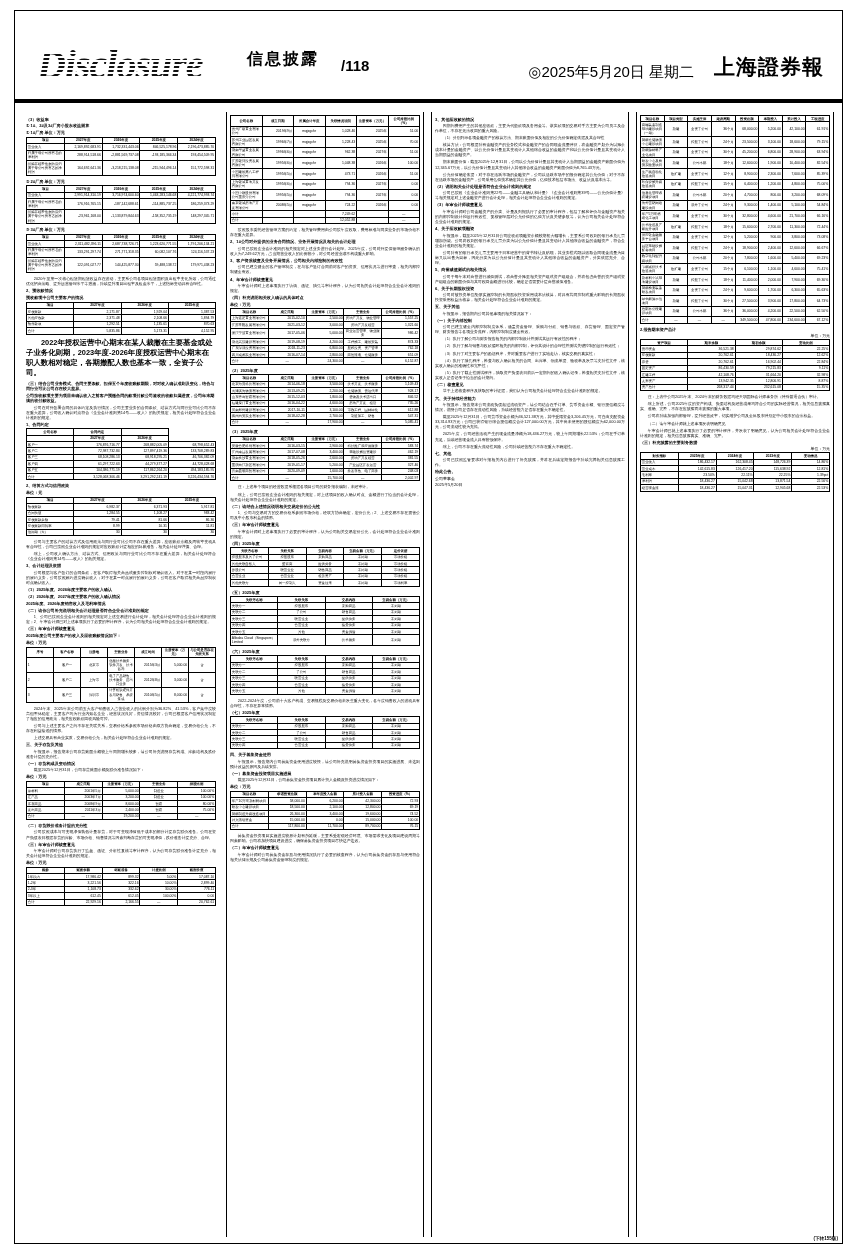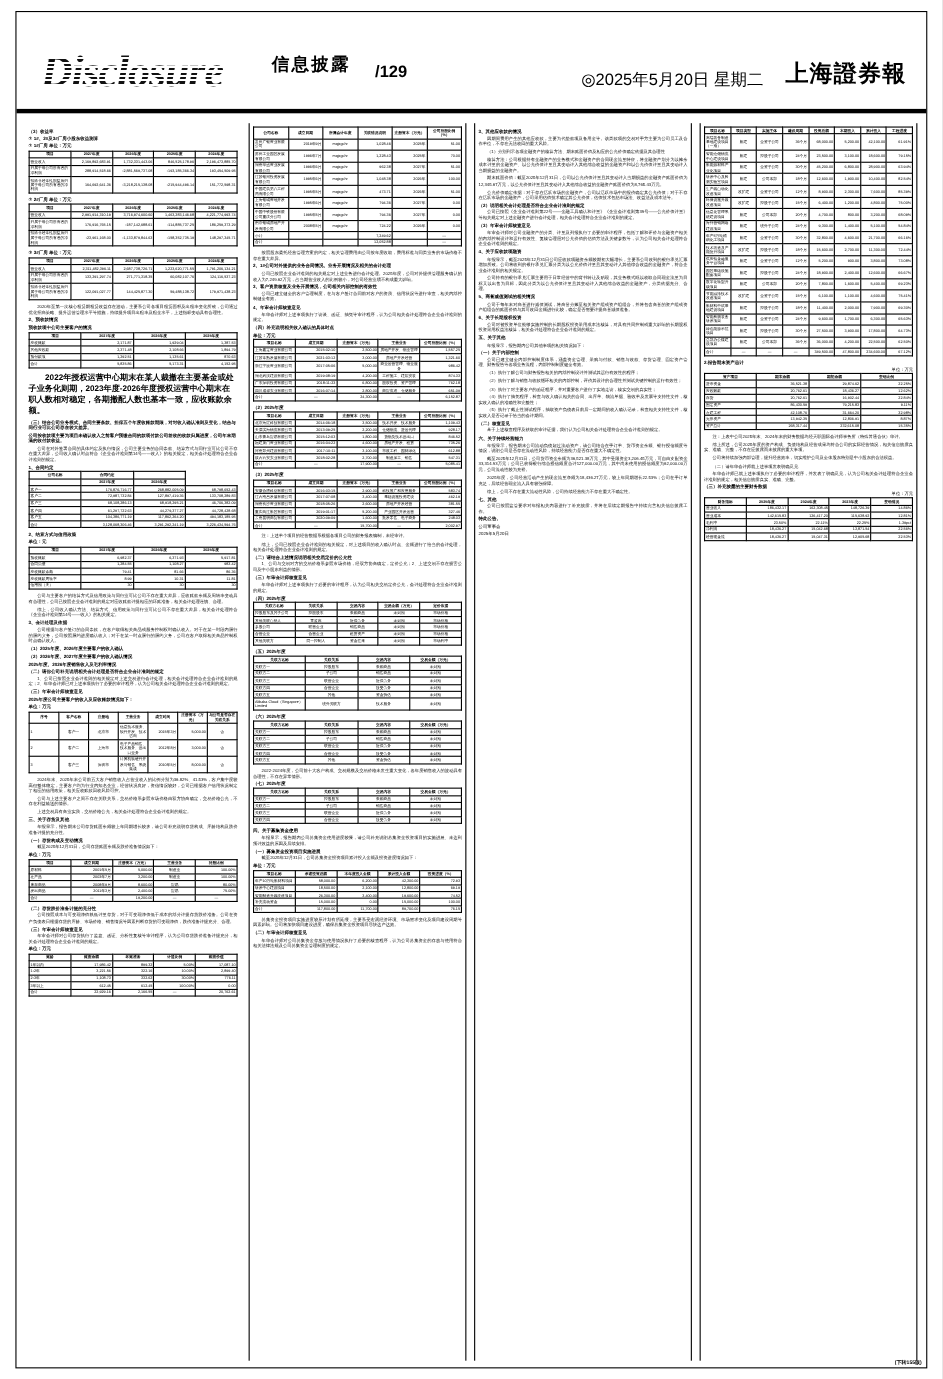--- a/index.html
+++ b/index.html
@@ -76,21 +76,21 @@
 </head>
 <body>
 
 <div class="page">
   <div class="sheet">
 
     <div class="masthead">
       <div class="mh-inner">
         <div class="disclosure">Disclosure</div>
         <div class="cn-title">信息披露</div>
-        <div class="cn-num">/129</div>
+        <div class="cn-num">/118</div>
         <div class="mh-date">◎2025年5月20日 星期二</div>
         <div class="mh-paper">上海證券報</div>
         <div class="mh-rule"></div>
       </div>
     </div>
 
     <div class="cols">
       <div class="col nolines" id="c1">
           <div class="h">（3）收益率</div>
           <div class="h">① 1#、2#及3#厂房小股东收益测算</div>
@@ -231,21 +231,21 @@
                 <td class="r">870.63</td>
               </tr>
               <tr>
                 <td>合计</td>
                 <td class="r">5,835.86</td>
                 <td class="r">5,173.31</td>
                 <td class="r">4,152.95</td>
               </tr>
             </tbody>
           </table>
-          <div class="big">2022年授权运营中心期末在某人裁撤在主要基金或处子业务化则期，2023年度-2026年度授权运营中心期末在职人数相对稳定，各期撤配人数也基本一致，应收账款余额。</div>
+          <div class="big">2022年授权运营中心期末在某人裁撤在主要基金或处子业务化则期，2023年度-2026年度授权运营中心期末在职人数相对稳定，各期撤配人数也基本一致，全资子公司。</div>
           <div class="h">（三）结合公司业务模式、合同主要条款、担保五个年度收账款期限，对对收入确认准则及变化，结合与同行业可比公司存在较大差异。</div>
           <div class="h">公司按收款项主要为项目未确认收入之前客户预缴合同的款项付款公司签收的收款归属进度，公司年末期满的收付款收益。</div>
           <div class="p">公司在对外签署合同的具体约定及执行情况，公司主要业务的合同条款、结算方式与同行业可比公司不存在重大差异，公司收入确认时点符合《企业会计准则第14号——收入》的相关规定，相关会计处理符合企业会计准则的规定。</div>
           <div class="h">1、合同约定</div>
           <table class="t">
             <thead>
               <tr>
                 <th>公司名称</th>
                 <th>合同约定</th>
                 <th></th>

